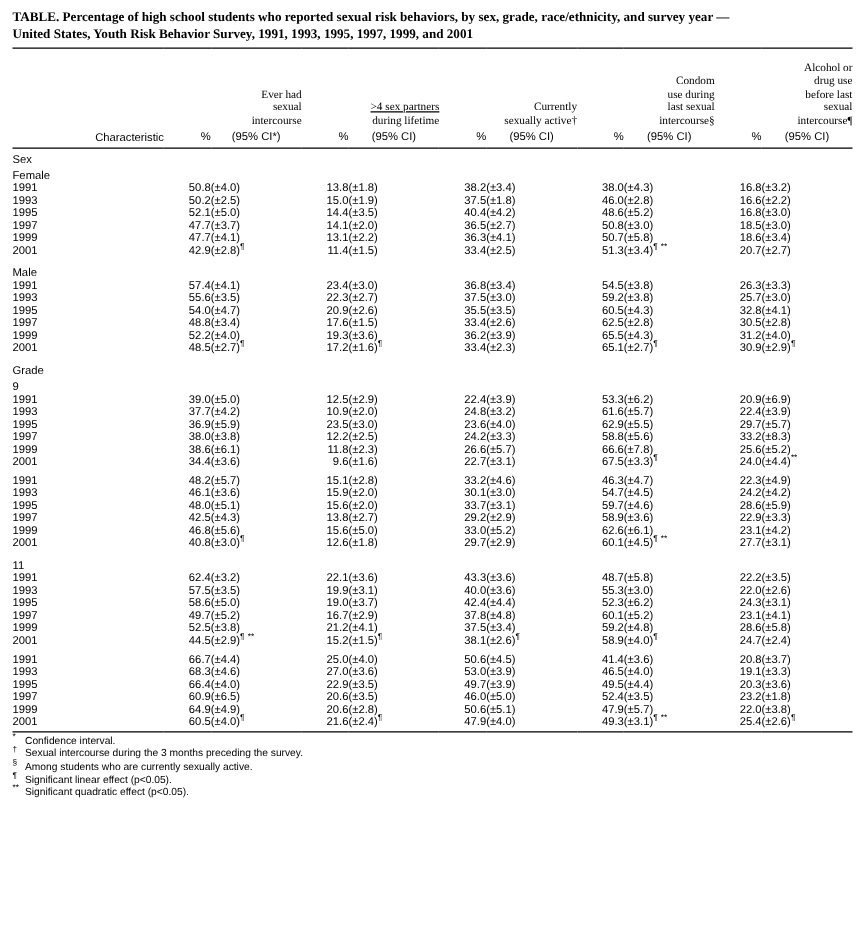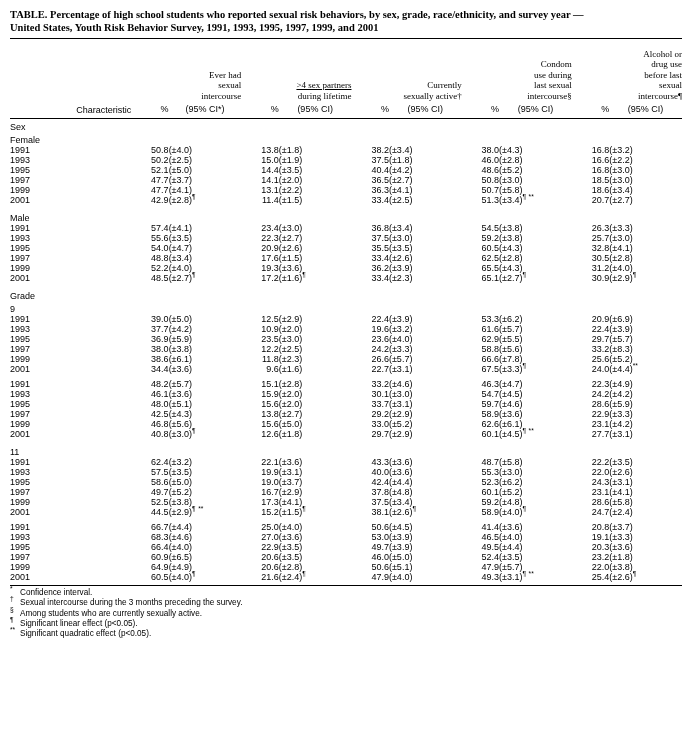--- a/index.html
+++ b/index.html
@@ -377,21 +377,21 @@
           <td class="ci">(±6.2)</td>
           <td class="num">20.9</td>
           <td class="ci">(±6.9)</td>
         </tr>
         <tr>
           <td class="yr">1993</td>
           <td class="num">37.7</td>
           <td class="ci">(±4.2)</td>
           <td class="num">10.9</td>
           <td class="ci">(±2.0)</td>
-          <td class="num">19.6</td>
+          <td class="num">24.8</td>
           <td class="ci">(±3.2)</td>
           <td class="num">61.6</td>
           <td class="ci">(±5.7)</td>
           <td class="num">22.4</td>
           <td class="ci">(±3.9)</td>
         </tr>
         <tr>
           <td class="yr">1995</td>
           <td class="num">36.9</td>
           <td class="ci">(±5.9)</td>
@@ -580,21 +580,21 @@
           <td class="ci">(±4.8)</td>
           <td class="num">60.1</td>
           <td class="ci">(±5.2)</td>
           <td class="num">23.1</td>
           <td class="ci">(±4.1)</td>
         </tr>
         <tr>
           <td class="yr">1999</td>
           <td class="num">52.5</td>
           <td class="ci">(±3.8)</td>
-          <td class="num">17.3</td>
+          <td class="num">21.2</td>
           <td class="ci">(±4.1)</td>
           <td class="num">37.5</td>
           <td class="ci">(±3.4)</td>
           <td class="num">59.2</td>
           <td class="ci">(±4.8)</td>
           <td class="num">28.6</td>
           <td class="ci">(±5.8)</td>
         </tr>
         <tr>
           <td class="yr">2001</td>

